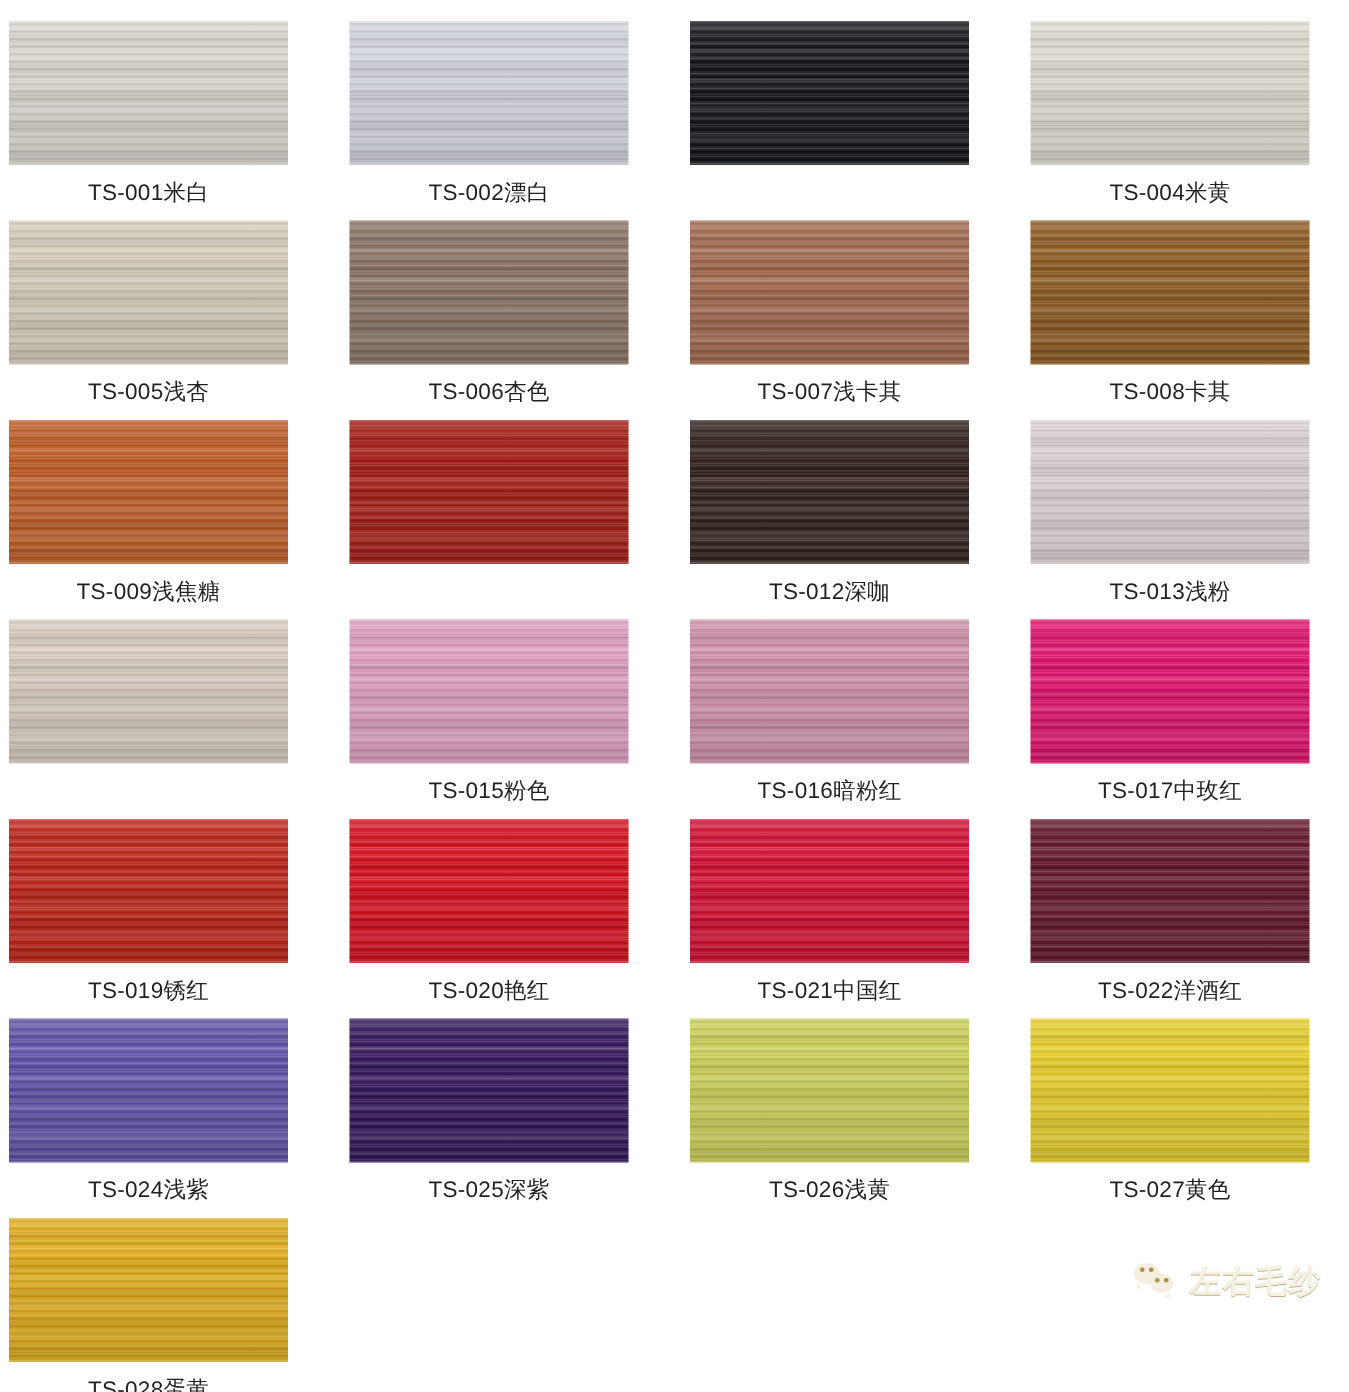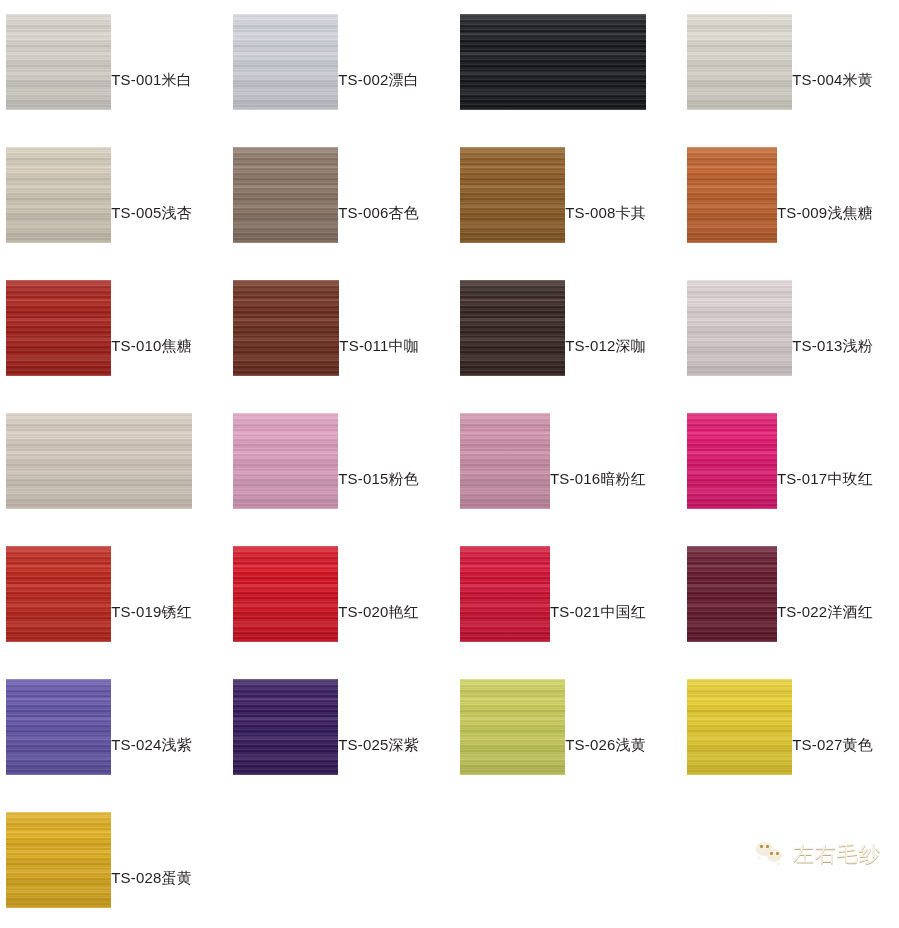--- a/index.html
+++ b/index.html
@@ -31,21 +31,21 @@
     column-gap: 9px;
     row-gap: 0px;
     justify-content: start;
     margin-left: 2px;
   }
 
   .swatch-cell {
     width: 186px;
     height: 133px;
     display: flex;
-    flex-direction: row;
+    flex-direction: column;
     align-items: stretch;
     position: relative;
   }
 
   .swatch-chip {
     position: relative;
     width: 100%;
     height: 96px;
     overflow: hidden;
     background-color: #cccccc;
@@ -156,21 +156,21 @@
     background: #a8821f;
     border-radius: 50%;
   }
   .wechat-icon .eye.b1 { left: 4px;  top: 4px; }
   .wechat-icon .eye.b2 { left: 10px; top: 4px; }
   .wechat-icon .eye.f1 { left: 14px; top: 11px; }
   .wechat-icon .eye.f2 { left: 20px; top: 11px; }
 
   .watermark-text {
     font-size: 21px;
-    font-weight: normal;
+    font-weight: bold;
     color: #f7f0e0;
     letter-spacing: 1px;
     text-shadow:
       0 1px 0 rgba(120,90,10,0.55),
       0 -1px 0 rgba(255,255,255,0.35);
     white-space: nowrap;
   }
 </style>
 </head>
 <body>
@@ -196,34 +196,33 @@
       </div>
       <div class="swatch-cell">
         <div class="swatch-chip" style="background-color: rgb(215, 205, 187);"></div>
         <div class="swatch-label">TS-005浅杏</div>
       </div>
       <div class="swatch-cell">
         <div class="swatch-chip" style="background-color: rgb(139, 117, 102);"></div>
         <div class="swatch-label">TS-006杏色</div>
       </div>
       <div class="swatch-cell">
+        <div class="swatch-chip" style="background-color: rgb(162, 106, 78);"></div>
+        <div class="swatch-label">TS-007浅卡其</div>
+      </div>
+      <div class="swatch-cell">
         <div class="swatch-chip" style="background-color: rgb(142, 92, 35);"></div>
         <div class="swatch-label">TS-008卡其</div>
       </div>
       <div class="swatch-cell">
         <div class="swatch-chip" style="background-color: rgb(194, 96, 42);"></div>
         <div class="swatch-label">TS-009浅焦糖</div>
       </div>
       <div class="swatch-cell">
         <div class="swatch-chip" style="background-color: rgb(168, 31, 24);"></div>
-        <div class="swatch-label">TS-010焦糖</div>
-      </div>
-      <div class="swatch-cell">
-        <div class="swatch-chip" style="background-color: rgb(109, 45, 28);"></div>
-        <div class="swatch-label">TS-011中咖</div>
       </div>
       <div class="swatch-cell">
         <div class="swatch-chip" style="background-color: rgb(52, 36, 32);"></div>
         <div class="swatch-label">TS-012深咖</div>
       </div>
       <div class="swatch-cell">
         <div class="swatch-chip" style="background-color: rgb(222, 211, 213);"></div>
         <div class="swatch-label">TS-013浅粉</div>
       </div>
       <div class="swatch-cell">

